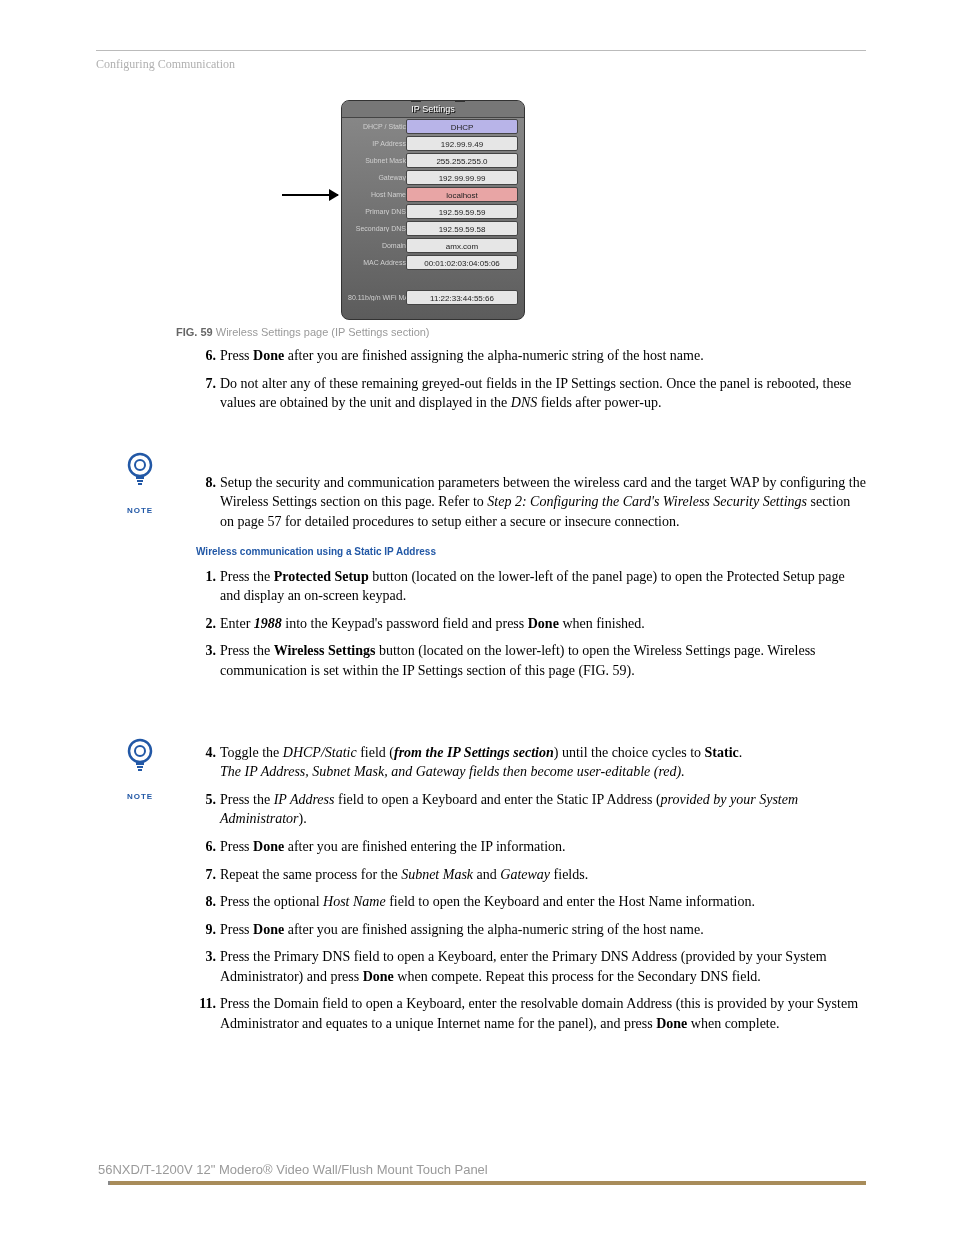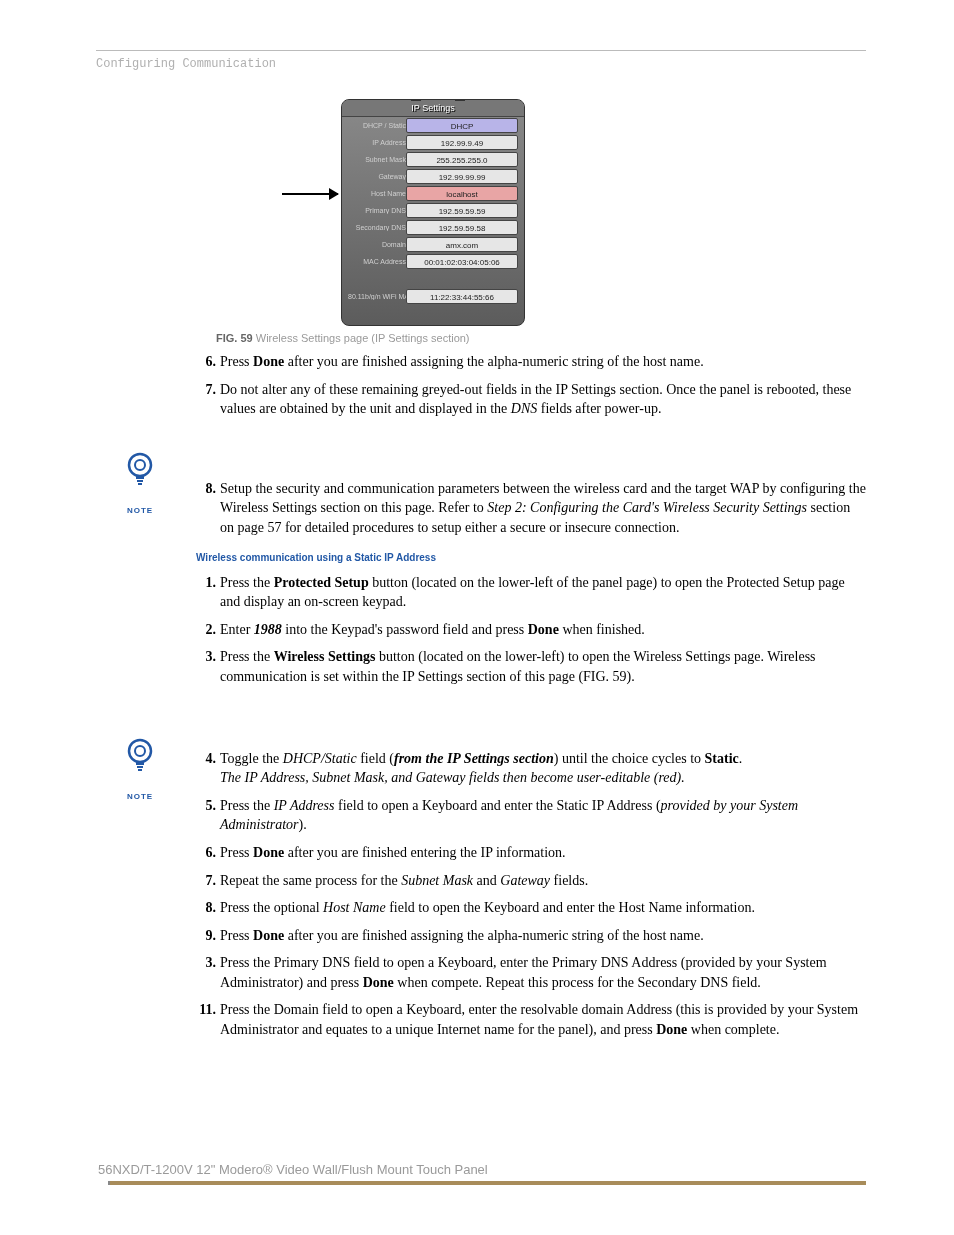--- a/index.html
+++ b/index.html
@@ -13,21 +13,21 @@
     position: relative;
   }
   .page {
     padding: 50px 88px 40px 96px;
   }
   .hr-top {
     border-top: 1px solid #bbb;
     margin-bottom: 6px;
   }
   .header-text {
-    font-family: Liberation Mono, monospace;
+    font-family: Liberation Serif, serif;
     font-size: 12px;
     color: #b0b0b0;
     margin-bottom: 28px;
   }
   .figure-wrap {
     position: relative;
     margin-left: 100px;
     margin-bottom: 6px;
   }
   .arrow {
@@ -50,21 +50,21 @@
   .ip-panel {
     margin-left: 145px;
     width: 184px;
     background: linear-gradient(#8a8a8a, #5c5c5c);
     border: 1px solid #333;
     border-radius: 8px;
     overflow: hidden;
     font-family: Arial, sans-serif;
     font-size: 8px;
     color: #fff;
-    padding-bottom: 20px;
+    padding-bottom: 13px;
   }
   .ip-title {
     text-align: center;
     font-size: 9px;
     padding: 3px 0;
     color: #fff;
     text-shadow: 1px 1px 0 #000;
     border-bottom: 1px solid #444;
     background: #777;
     position: relative;
@@ -100,21 +100,21 @@
     border-radius: 2px;
     background: #e6e6e6;
   }
   .ip-field.purple { background: #b8b4e8; }
   .ip-field.pink { background: #e8a5a5; text-align: center; }
   .ip-gap { height: 18px; }
   .fig-caption {
     font-family: Arial, sans-serif;
     font-size: 11px;
     color: #9a9a9a;
-    margin-left: 120px;
+    margin-left: 80px;
     margin-top: 6px;
     margin-bottom: 8px;
   }
   .fig-caption b { color: #666; font-weight: bold; }
 
   .content { margin-left: 100px; }
   .list-item {
     position: relative;
     padding-left: 24px;
     margin-bottom: 8px;

